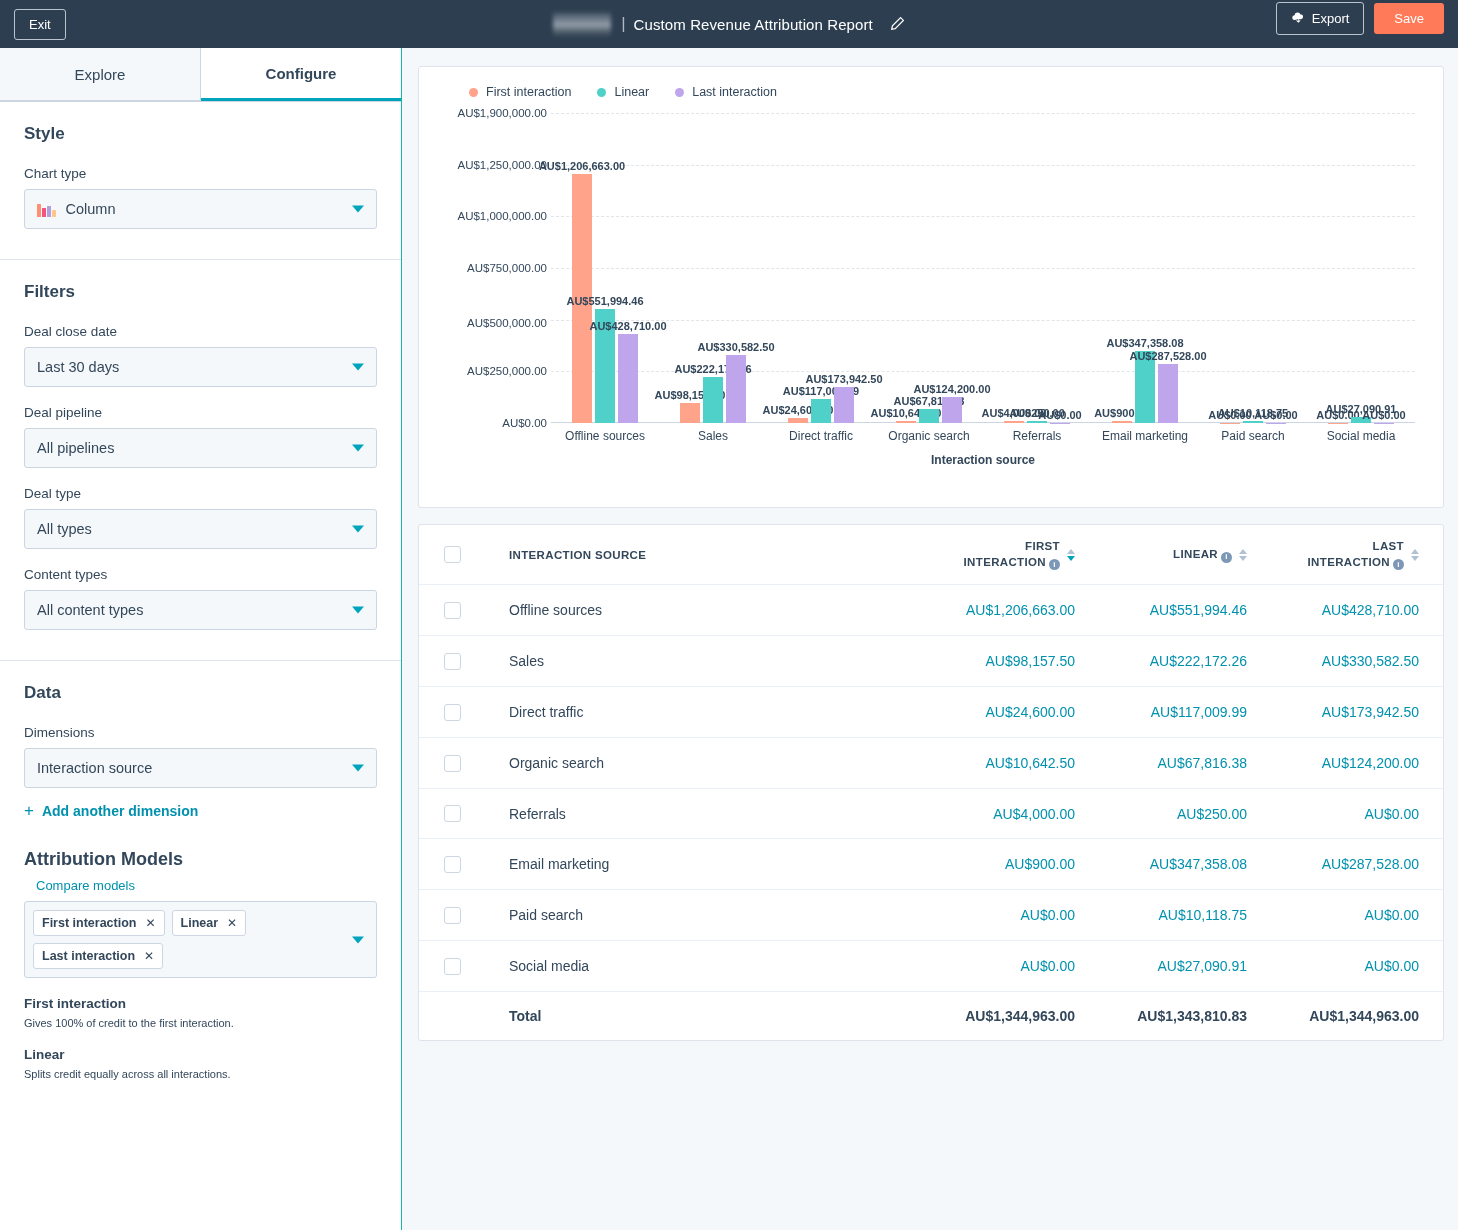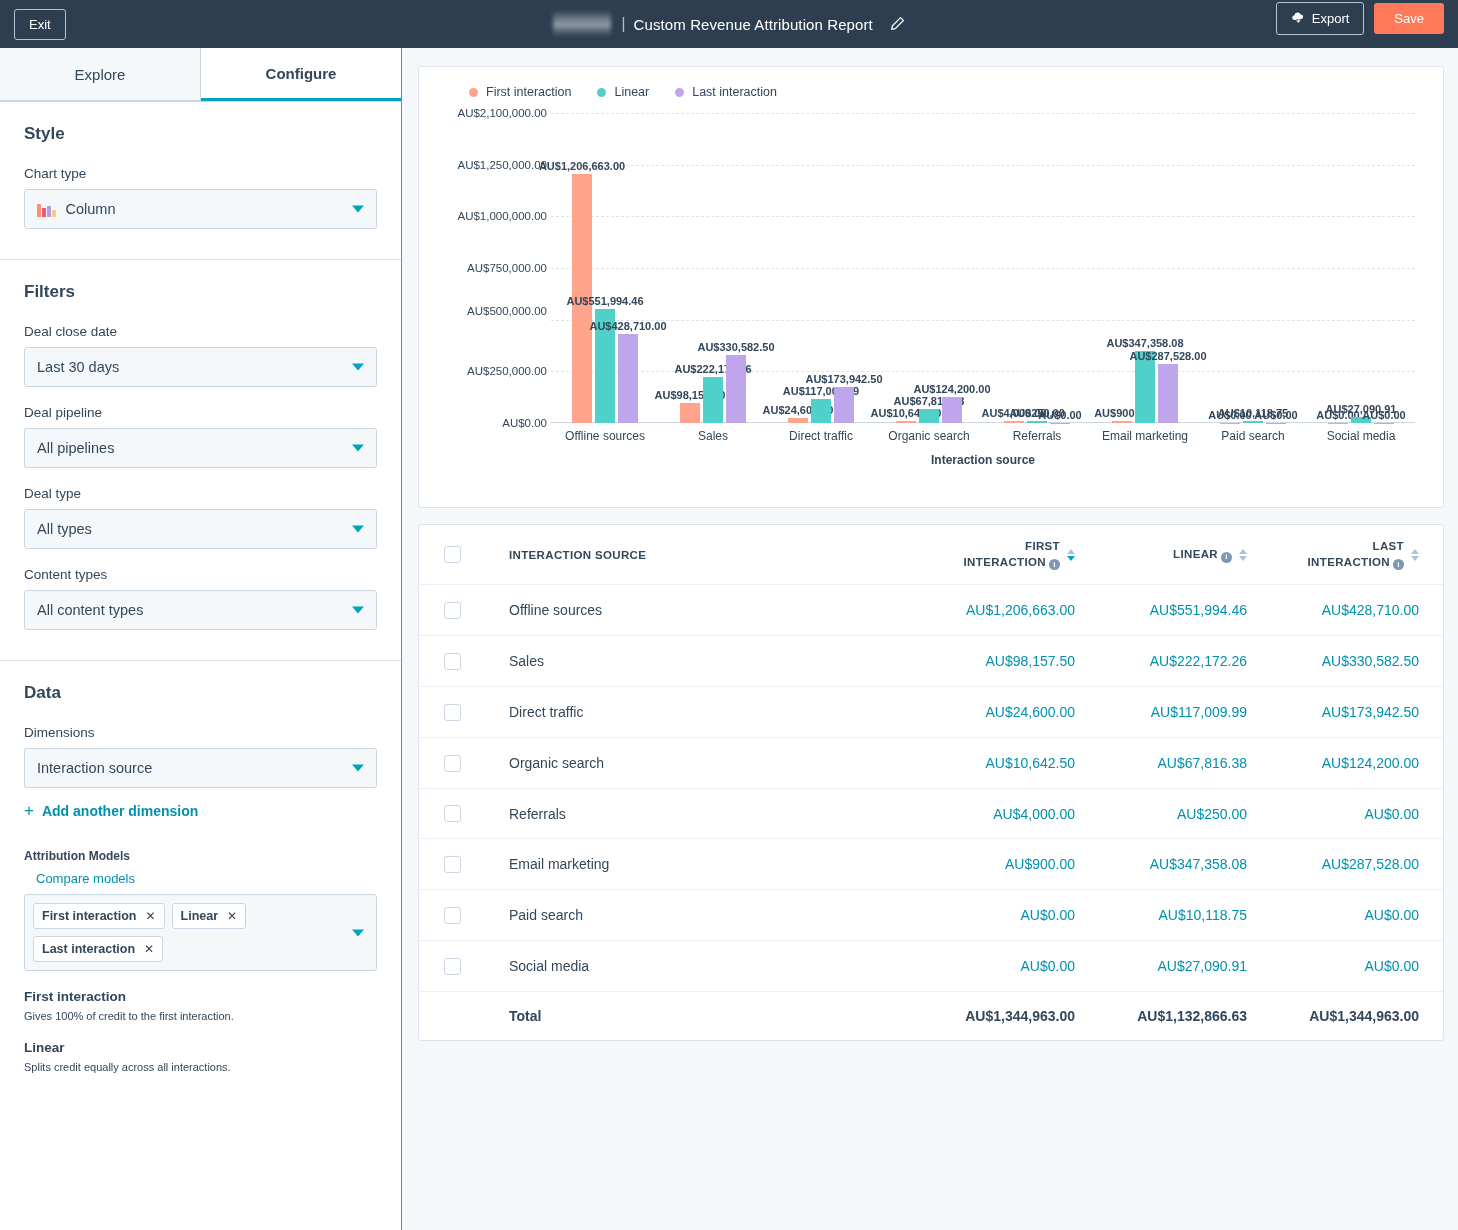--- a/index.html
+++ b/index.html
@@ -269,21 +269,21 @@
       <div class="select">
         <span>Interaction source</span>
         <span class="caret"></span>
       </div>
 
       <div class="add-dim">
         <span class="plus">+</span>
         <span>Add another dimension</span>
       </div>
 
-      <div class="field-label" style="margin-top:30px;font-weight:bold;font-size:12px">Attribution Models</div>
+      <div class="field-label" style="margin-top:30px;font-weight:bold;font-size:18px">Attribution Models</div>
       <div class="sub-link">Compare models</div>
 
       <div class="chip-box">
         <span class="chip">
           <span>First interaction</span>
           <span class="x">✕</span>
         </span>
         <span class="chip">
           <span>Linear</span>
           <span class="x">✕</span>
@@ -316,25 +316,25 @@
           </div>
           <div class="legend-item">
             <span class="legend-dot" style="background:#BFA5EC"></span>
             <span>Last interaction</span>
           </div>
         </div>
       <div class="plot">
         <div class="ylabels" id="ylabels">
             <div class="ytick" style="top: 310px;">AU$0.00</div>
             <div class="ytick" style="top: 258.333px;">AU$250,000.00</div>
-            <div class="ytick" style="top: 198px;">AU$500,000.00</div>
+            <div class="ytick" style="top: 210px;">AU$500,000.00</div>
             <div class="ytick" style="top: 155px;">AU$750,000.00</div>
             <div class="ytick" style="top: 103.333px;">AU$1,000,000.00</div>
             <div class="ytick" style="top: 51.6667px;">AU$1,250,000.00</div>
-            <div class="ytick" style="top: 0px;">AU$2,100,000.00</div>
+            <div class="ytick" style="top: 0px;">AU$1,900,000.00</div>
           </div>
         <div class="grid" id="grid">
           <div class="axis-line"></div>
         <div class="gline" style="top: 258.333px;"></div>
             <div class="gline" style="top: 206.667px;"></div>
             <div class="gline" style="top: 155px;"></div>
             <div class="gline" style="top: 103.333px;"></div>
             <div class="gline" style="top: 51.6667px;"></div>
             <div class="gline" style="top: 0px;"></div>
           </div>
@@ -541,20 +541,20 @@
               <td class="c-check"><span class="cb"></span></td>
               <td class="c-source">Social media</td>
               <td class="c-num">AU$0.00</td>
               <td class="c-num">AU$27,090.91</td>
               <td class="c-num">AU$0.00</td>
             </tr>
             <tr class="total-row">
               <td class="c-check"></td>
               <td class="c-source">Total</td>
               <td class="c-num">AU$1,344,963.00</td>
-              <td class="c-num">AU$1,132,866.63</td>
+              <td class="c-num">AU$1,343,810.83</td>
               <td class="c-num">AU$1,344,963.00</td>
             </tr>
           </tbody>
       </table>
     </section>
   </main>
 </div>
 
 </body></html>

